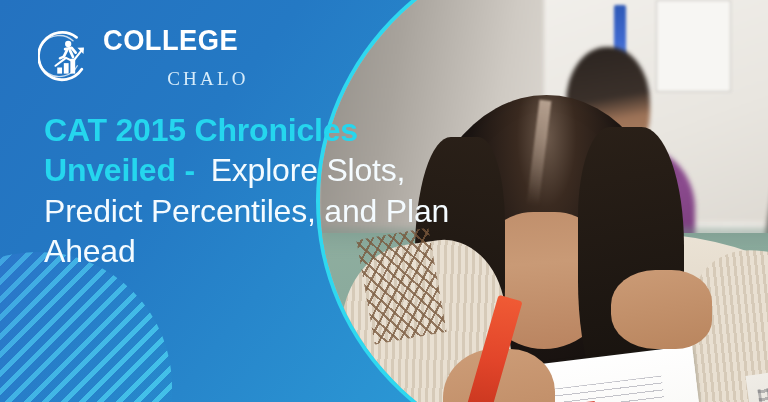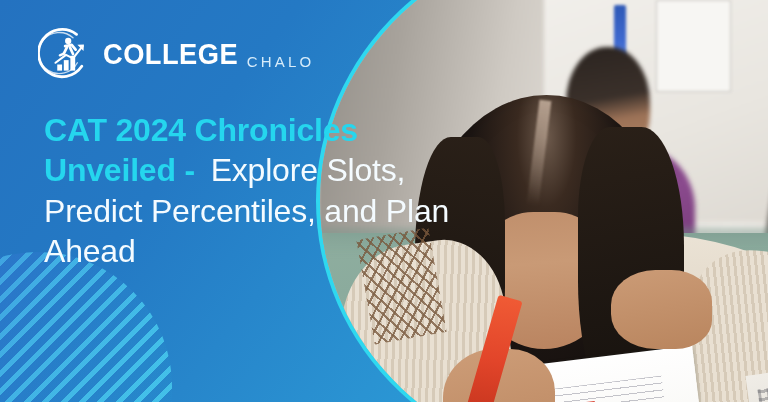--- a/index.html
+++ b/index.html
@@ -305,37 +305,37 @@
     gap: 9px;
     z-index: 20;
   }
   .logo-mark {
     width: 56px;
     height: 56px;
     flex: 0 0 auto;
   }
   .logo-words {
     display: flex;
-    flex-direction: row;
+    flex-direction: column;
     align-items: flex-end;
     line-height: 1;
   }
   .logo-college {
     font-family: "Liberation Sans Narrow", "Liberation Sans", sans-serif;
     font-weight: 700;
     font-size: 29px;
     letter-spacing: 0.5px;
     color: #ffffff;
     transform: scaleX(0.94);
     transform-origin: left center;
   }
   .logo-chalo {
-    font-family: Liberation Sans, sans-serif;
+    font-family: Liberation Serif, serif;
     font-weight: 400;
-    font-size: 15px;
+    font-size: 19px;
     letter-spacing: 3.2px;
     color: #d7ecfa;
     margin-top: 14px;
     margin-right: -2px;
   }
 
   
   .headline {
     position: absolute;
     left: 44px;
@@ -413,15 +413,15 @@
       <path d="M33 24.5 L29.5 31.5" fill="none" stroke="#ffffff" stroke-width="3.1" stroke-linecap="round"></path>
       <path d="M36.5 24.5 L40 32" fill="none" stroke="#ffffff" stroke-width="3.1" stroke-linecap="round"></path>
       <path d="M29.5 31.5 L25 33.5" fill="none" stroke="#ffffff" stroke-width="2.8" stroke-linecap="round"></path>
     </svg>
     <span class="logo-words">
       <span class="logo-college">COLLEGE</span>
       <span class="logo-chalo">CHALO</span>
     </span>
   </div>
 
-  <h1 class="headline"><span class="hl">CAT 2024 Chronicles Unveiled -</span><span class="rest"> Explore Slots, Predict Percentiles, and Plan Ahead</span></h1>
+  <h1 class="headline"><span class="hl">CAT 2015 Chronicles Unveiled -</span><span class="rest"> Explore Slots, Predict Percentiles, and Plan Ahead</span></h1>
 
 </div>
 
 </body></html>

